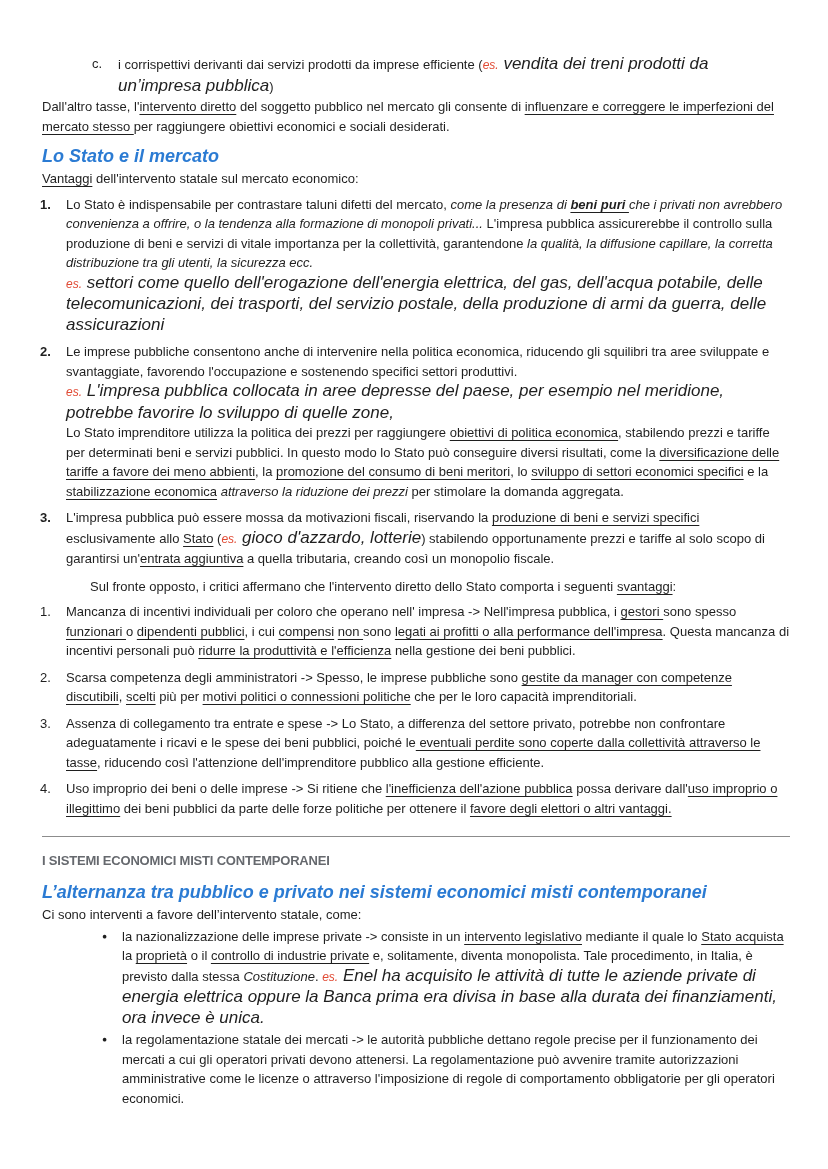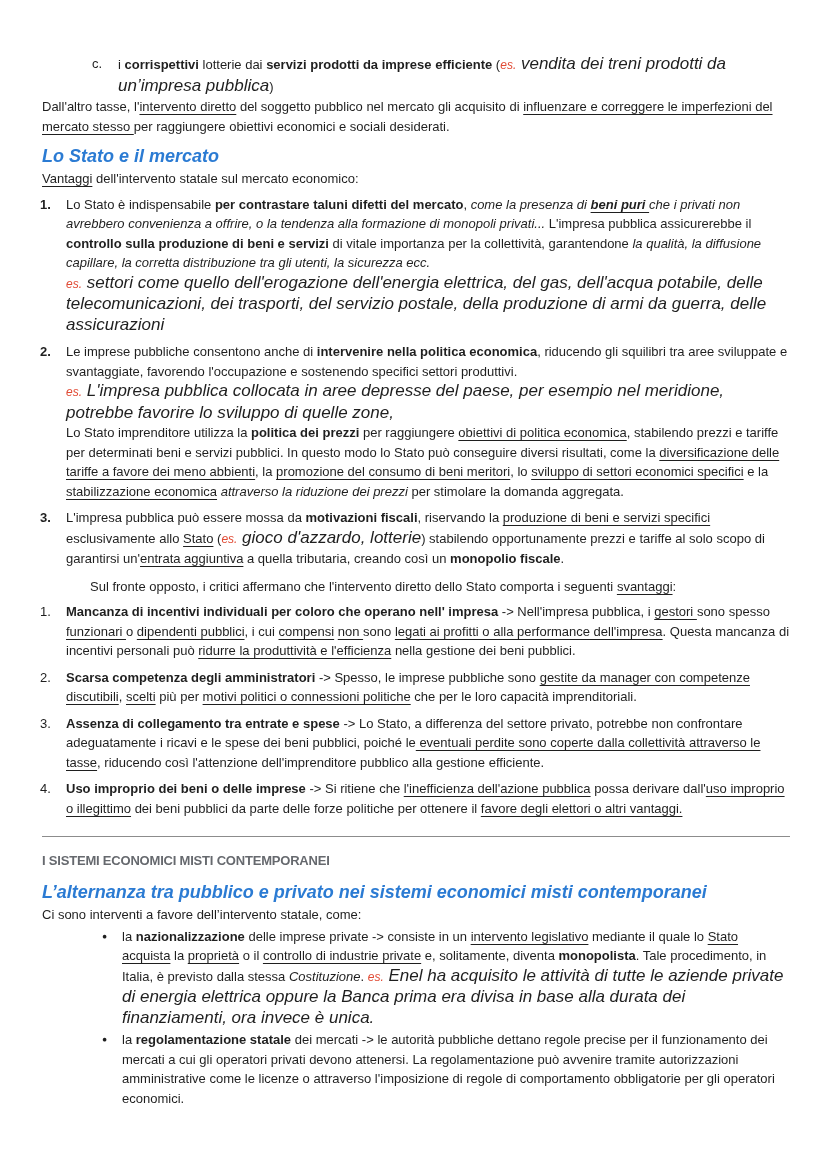--- a/index.html
+++ b/index.html
@@ -6,21 +6,21 @@
   body{
     width:828px;height:1169px;overflow:hidden;background:#ffffff;
     font-family:"Liberation Sans","DejaVu Sans",sans-serif;
     color:#1f1f1f;
   }
   .doc{padding-top:54px;font-size:13px;line-height:19.5px;}
   .doc > div{padding-right:38px;}
 
   
   .run.r{}
-  .run.b{font-weight:700;}
+  .run.b{font-weight:400;}
   .run.i{font-style:italic;}
   .run.u{text-decoration:underline;text-decoration-thickness:1px;text-underline-offset:2.5px;}
   .run.iu{font-style:italic;text-decoration:underline;text-decoration-thickness:1px;text-underline-offset:2.5px;font-weight:bold;}
   .run.es{color:var(--es-red);font-style:italic;font-size:12px;}
   .run.esi{font-style:italic;font-size:17px;}
 
   
   .b-p{padding-left:42px;margin:0 0 2px;}
   .b-p.indent{padding-left:90px;margin:8px 0 2px;}
   .b-h-blue{
@@ -43,23 +43,23 @@
   .li-num-b .marker{font-weight:700;}
   .li-bullet{padding-left:102px;margin:2px 0;}
   .li-bullet .marker{width:20px;font-size:8.5px;line-height:19.5px;}
 </style>
 </head>
 <body style="background: rgb(255, 255, 255); color: rgb(31, 31, 31);">
 
 <div class="doc" id="doc">
     <div class="b-li li-alpha">
       <span class="marker">c.</span>
-      <span class="content"><span class="run r">i </span><span class="run b">corrispettivi</span><span class="run r"> lotterie dai </span><span class="run b">servizi prodotti da imprese efficiente</span><span class="run r"> (</span><span class="run es">es.</span><span class="run esi"> vendita dei treni prodotti da un’impresa pubblica</span><span class="run r">)</span></span>
+      <span class="content"><span class="run r">i </span><span class="run b">corrispettivi</span><span class="run r"> derivanti dai </span><span class="run b">servizi prodotti da imprese efficiente</span><span class="run r"> (</span><span class="run es">es.</span><span class="run esi"> vendita dei treni prodotti da un’impresa pubblica</span><span class="run r">)</span></span>
     </div>
-    <div class="b-p"><span class="run r">Dall'altro tasse, l'</span><span class="run u">intervento diretto</span><span class="run r"> del soggetto pubblico nel mercato gli acquisito di </span><span class="run u">influenzare e correggere le imperfezioni del mercato stesso </span><span class="run r">per raggiungere obiettivi economici e sociali desiderati.</span></div>
+    <div class="b-p"><span class="run r">Dall'altro tasse, l'</span><span class="run u">intervento diretto</span><span class="run r"> del soggetto pubblico nel mercato gli consente di </span><span class="run u">influenzare e correggere le imperfezioni del mercato stesso </span><span class="run r">per raggiungere obiettivi economici e sociali desiderati.</span></div>
     <div class="b-h-blue">Lo Stato e il mercato</div>
     <div class="b-p"><span class="run u">Vantaggi</span><span class="run r"> dell'intervento statale sul mercato economico:</span></div>
     <div class="b-li li-num-b">
       <span class="marker">1.</span>
       <span class="content"><span class="run r">Lo Stato è indispensabile </span><span class="run b">per contrastare taluni difetti del mercato</span><span class="run r">, </span><span class="run i">come la presenza di </span><span class="run iu">beni puri </span><span class="run i">che i privati non avrebbero convenienza a offrire, o la tendenza alla formazione di monopoli privati...</span><span class="run r"> L'impresa pubblica assicurerebbe il </span><span class="run b">controllo sulla produzione di beni e servizi</span><span class="run r"> di vitale importanza per la collettività, garantendone </span><span class="run i">la qualità, la diffusione capillare, la corretta distribuzione tra gli utenti, la sicurezza ecc.</span><br><span class="run es">es.</span><span class="run esi"> settori come quello dell'erogazione dell'energia elettrica, del gas, dell'acqua potabile, delle telecomunicazioni, dei trasporti, del servizio postale, della produzione di armi da guerra, delle assicurazioni</span></span>
     </div>
     <div class="b-li li-num-b">
       <span class="marker">2.</span>
       <span class="content"><span class="run r">Le imprese pubbliche consentono anche di </span><span class="run b">intervenire nella politica economica</span><span class="run r">, riducendo gli squilibri tra aree sviluppate e svantaggiate, favorendo l'occupazione e sostenendo specifici settori produttivi.</span><br><span class="run es">es.</span><span class="run esi"> L'impresa pubblica collocata in aree depresse del paese, per esempio nel meridione, potrebbe favorire lo sviluppo di quelle zone,</span><br><span class="run r">Lo Stato imprenditore utilizza la </span><span class="run b">politica dei prezzi</span><span class="run r"> per raggiungere </span><span class="run u">obiettivi di politica economica</span><span class="run r">, stabilendo prezzi e tariffe per determinati beni e servizi pubblici. In questo modo lo Stato può conseguire diversi risultati, come la </span><span class="run u">diversificazione delle tariffe a favore dei meno abbienti</span><span class="run r">, la </span><span class="run u">promozione del consumo di beni meritori</span><span class="run r">, lo </span><span class="run u">sviluppo di settori economici specifici</span><span class="run r"> e la </span><span class="run u">stabilizzazione economica</span><span class="run r"> </span><span class="run i">attraverso la riduzione dei prezzi</span><span class="run r"> per stimolare la domanda aggregata.</span></span>
     </div>

